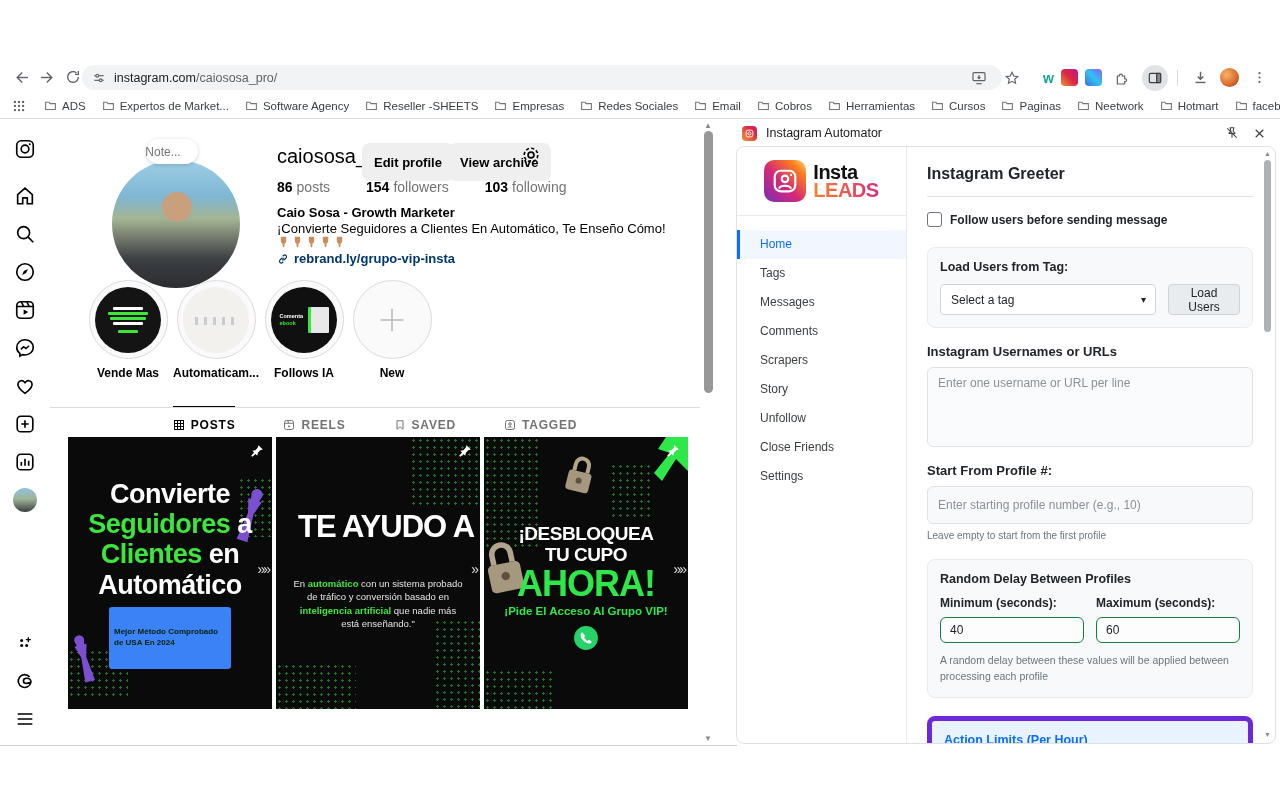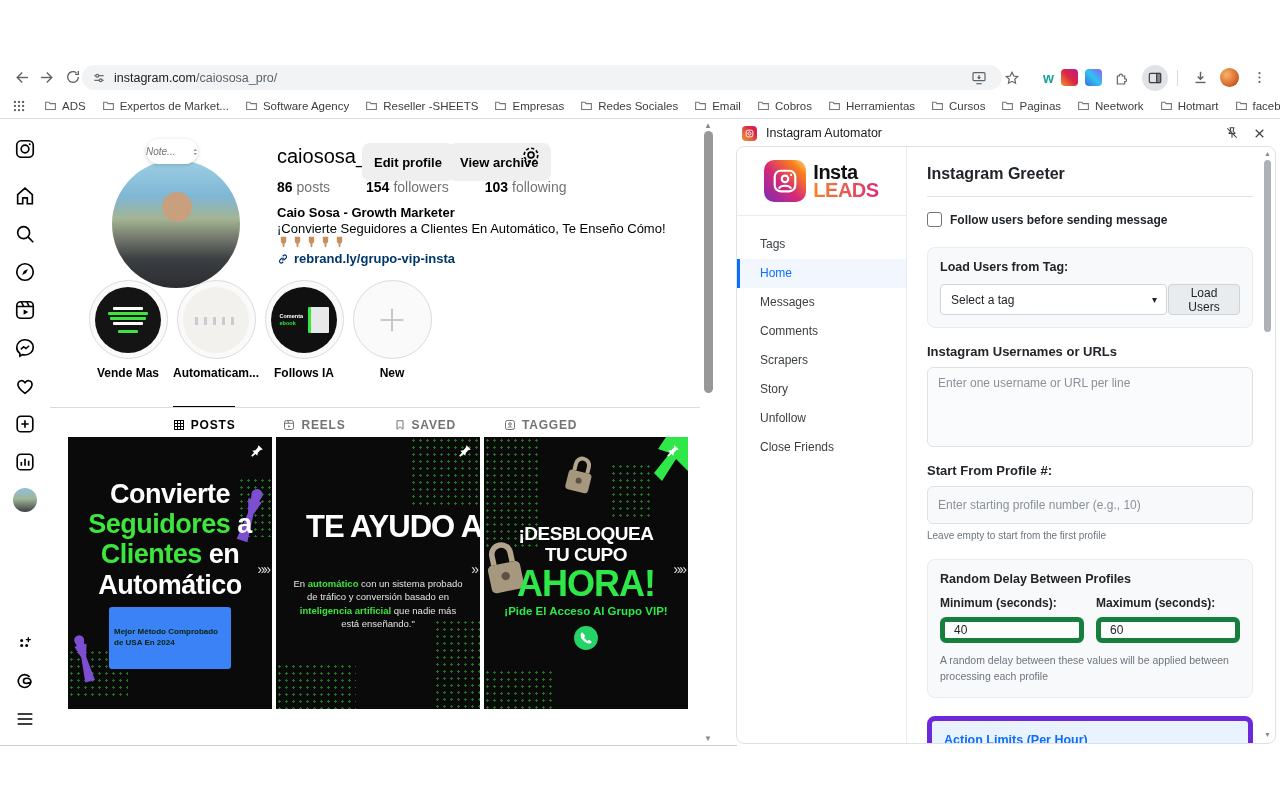--- a/index.html
+++ b/index.html
@@ -24,21 +24,21 @@
 
   
   .igrail{position:absolute;left:0;top:119px;width:50px;height:626px;display:flex;flex-direction:column;align-items:center;}
   .igrail .ric{width:24px;height:24px;color:#000;margin:7px 0;display:flex;align-items:center;justify-content:center;}
   .rail-avatar{width:24px;height:24px;border-radius:50%;background:linear-gradient(180deg,#8fc0dd 0%,#9fb598 45%,#3b3e42 100%);}
 
   
   .igpage{position:absolute;left:50px;top:119px;width:650px;height:626px;background:#fff;overflow:hidden;}
   .avatar{position:absolute;left:62px;top:41px;width:128px;height:128px;border-radius:50%;background:linear-gradient(180deg,#9ecfe4 0%,#7fb7d5 28%,#a3b492 46%,#7d8474 58%,#3a3d41 78%,#2b2d31 100%);}
   .avatar::after{content:"";position:absolute;left:50px;top:32px;width:30px;height:30px;border-radius:50%;background:#c9a07e;}
-  .notebubble{position:absolute;left:96px;top:20px;width:52px;height:25px;background:#fff;border-radius:13px;box-shadow:0 1px 4px rgba(0,0,0,.18);display:flex;align-items:center;justify-content:center;gap:18px;font-size:10px;color:#737373;font-style:italic;}
+  .notebubble{position:absolute;left:96px;top:20px;width:52px;height:25px;background:#fff;border-radius:13px;box-shadow:0 1px 4px rgba(0,0,0,.18);display:flex;align-items:center;justify-content:center;gap:18px;font-size:12px;color:#737373;}
   .uname{position:absolute;left:227px;top:26px;font-size:20px;color:#000;font-weight:400;}
   .igbtn{position:absolute;top:24px;height:38px;background:#efefef;border:none;border-radius:8px;font-size:13px;font-weight:600;color:#000;padding:0 12px;display:flex;align-items:center;font-family:"Liberation Sans",sans-serif;}
   .gear{position:absolute;left:470px;top:25px;color:#000;}
   .stats{position:absolute;left:227px;top:60px;display:flex;gap:36px;font-size:14px;color:#737373;}
   .stats b{color:#000;font-weight:700;margin-right:4px;}
   .bioname{position:absolute;left:227px;top:86px;font-size:13px;font-weight:700;color:#000;}
   .bioline{position:absolute;left:227px;top:102px;font-size:13px;color:#000;}
   .biohands{position:absolute;left:227px;top:116px;display:flex;gap:1px;}
   .biolink{position:absolute;left:227px;top:132px;display:flex;align-items:center;gap:5px;font-size:13px;font-weight:600;color:#00376b;}
   .hl{position:absolute;top:161px;width:90px;text-align:center;}
@@ -60,21 +60,21 @@
   .tab.active{color:#000;border-top:1px solid #000;}
   .grid{position:absolute;left:18px;top:318px;width:614px;}
   .post{position:absolute;width:204px;height:272px;background:#0a0a0a;overflow:hidden;}
   .post .pin{position:absolute;right:8px;top:7px;color:#fff;}
   .post .chev{position:absolute;right:3px;top:124px;color:rgba(255,255,255,.85);font-size:14px;letter-spacing:-2px;}
   .dots{position:absolute;background-image:radial-gradient(circle,rgba(53,232,60,.85) 1.1px,transparent 1.3px);background-size:7px 7px;opacity:.55;}
   .p1txt{position:absolute;left:0;top:42px;width:100%;text-align:center;font-weight:800;color:#fff;font-size:27px;line-height:1.12;letter-spacing:-.5px;}
   .grn{color:#3ce63c;}
   .p1badge{position:absolute;left:50%;transform:translateX(-50%);bottom:40px;width:112px;background:#3b82f6;color:#06230a;font-size:8px;font-weight:700;line-height:1.35;text-align:left;padding:20px 5px;border-radius:3px;}
   .chess{position:absolute;color:#7c4fd0;}
-  .p2h1{position:absolute;left:16px;top:72px;width:100%;text-align:center;color:#fff;font-weight:800;font-size:31px;letter-spacing:-1px;}
+  .p2h1{position:absolute;left:8px;top:72px;width:100%;text-align:center;color:#fff;font-weight:800;font-size:31px;letter-spacing:-1px;}
   .p2h2{position:absolute;left:0;top:108px;width:100%;text-align:center;color:#fff;font-weight:800;font-size:20px;letter-spacing:-.5px;}
   .p2body{position:absolute;left:17px;top:140px;width:170px;text-align:center;color:#e3e3e3;font-size:9.5px;line-height:1.4;}
   .p2body .grn{font-weight:700;}
   .p3h{position:absolute;left:0;width:100%;text-align:center;color:#fff;font-weight:800;letter-spacing:-.5px;}
   .p3big{position:absolute;left:0;top:126px;width:100%;text-align:center;color:#2ee84a;font-weight:800;font-size:36px;letter-spacing:-1px;}
   .p3cta{position:absolute;left:0;top:168px;width:100%;text-align:center;color:#2ee84a;font-weight:700;font-size:11.5px;}
   .p3wa{position:absolute;left:50%;transform:translateX(-50%);top:188px;}
   .pgscroll{position:absolute;left:700px;top:119px;width:16px;height:626px;background:#fff;}
   .pgscroll .thumb{position:absolute;left:4px;top:12px;width:9px;height:262px;background:#989898;border-radius:5px;}
   .scr-arrow{position:absolute;left:0;width:16px;text-align:center;font-size:8px;color:#8a8a8a;}
@@ -93,33 +93,33 @@
   .nav{padding-top:14px;}
   .navitem{height:29px;line-height:29px;padding-left:20px;font-size:12px;color:#3c4043;border-left:3px solid transparent;box-sizing:border-box;}
   .navitem.active{color:#0d6efd;background:#f2f7ff;border-left:3px solid #0d6efd;}
   .extmain{flex:1;padding:18px 22px 0 20px;position:relative;box-sizing:border-box;}
   .g-title{font-size:16px;font-weight:700;color:#212529;padding-bottom:13px;border-bottom:1px solid #dee2e6;}
   .chkrow{margin-top:15px;display:flex;align-items:center;gap:8px;}
   .chk{width:13px;height:13px;border:1.5px solid #70757d;border-radius:3px;background:#fff;flex:none;}
   .chklbl{font-size:12px;font-weight:700;color:#212529;}
   .seccard{margin-top:20px;background:#f8f9fa;border:1px solid #e9ecef;border-radius:8px;padding:12px;box-sizing:border-box;}
   .seclbl{font-size:12.5px;font-weight:700;color:#212529;}
-  .tagrow{display:flex;gap:1px;margin-top:10px;}
+  .tagrow{display:flex;gap:12px;margin-top:10px;}
   .fakeselect{flex:1;height:31px;background:#fff;border:1px solid #ced4da;border-radius:4px;display:flex;align-items:center;padding:0 10px;font-size:12px;color:#212529;position:relative;box-sizing:border-box;}
   .fakeselect .chevd{position:absolute;right:9px;font-size:10px;color:#212529;}
   .loadbtn{width:72px;height:31px;background:#e9ecef;border:1px solid #ced4da;border-radius:4px;font-size:12px;color:#212529;font-family:"Liberation Sans",sans-serif;}
   .fieldlbl{margin-top:16px;font-size:13px;font-weight:700;color:#212529;}
   .ta{margin-top:8px;width:100%;height:80px;background:#fafbfc;border:1px solid #dee2e6;border-radius:6px;box-sizing:border-box;resize:none;padding:8px 10px;font-size:12px;font-family:"Liberation Sans",sans-serif;color:#212529;}
   .ta::placeholder,.txtin::placeholder{color:#8a9199;}
   .txtin{margin-top:8px;width:100%;height:38px;background:#f8f9fa;border:1px solid #dee2e6;border-radius:6px;box-sizing:border-box;padding:0 10px;font-size:12px;font-family:"Liberation Sans",sans-serif;color:#212529;}
   .help{margin-top:6px;font-size:10px;color:#6c757d;}
   .twocol{display:flex;gap:12px;margin-top:10px;}
   .col{flex:1;}
   .collbl{font-size:12px;font-weight:700;color:#212529;}
-  .colin{margin-top:7px;width:100%;height:26px;background:#fdfdfe;border:5px solid #15803d;border-radius:6px;box-sizing:border-box;padding:0 9px;font-size:12px;font-family:"Liberation Sans",sans-serif;color:#212529;}
+  .colin{margin-top:7px;width:100%;height:26px;background:#fdfdfe;border:1px solid #15803d;border-radius:6px;box-sizing:border-box;padding:0 9px;font-size:12px;font-family:"Liberation Sans",sans-serif;color:#212529;}
   .cardhelp{margin-top:10px;font-size:10.5px;color:#6c757d;line-height:1.5;}
   .limitscard{margin-top:18px;background:#e9f2ff;border:5px solid #6d28d9;border-radius:8px;padding:12px;box-sizing:border-box;}
   .limtitle{font-size:12.5px;font-weight:700;color:#0d6efd;}
   .extscroll{position:absolute;right:3px;top:3px;width:9px;height:588px;}
   .extscroll .thumb{position:absolute;left:1px;top:10px;width:7px;height:172px;background:#aeb2b6;border-radius:4px;}
   .bottomline{position:absolute;left:0;top:745px;width:737px;height:1px;background:#cfcfcf;}
 </style>
 </head>
 <body>
 
@@ -616,28 +616,29 @@
               <path d="M6.5 19 C7.5 15.5 16.5 15.5 17.5 19"></path>
               <circle cx="17.6" cy="6.4" r="1" fill="#fff" stroke="none"></circle>
             </svg>
         </div>
         <div class="logotext">
           <div class="l1">Insta</div>
           <div class="l2">LEADS</div>
         </div>
       </div>
       <div class="nav">
+        <div class="navitem active">Home</div>
         <div class="navitem">Tags</div>
-        <div class="navitem active">Home</div>
         <div class="navitem">Messages</div>
         <div class="navitem">Comments</div>
         <div class="navitem">Scrapers</div>
         <div class="navitem">Story</div>
         <div class="navitem">Unfollow</div>
         <div class="navitem">Close Friends</div>
+        <div class="navitem">Settings</div>
       </div>
     </div>
 
     <div class="extmain">
       <div class="g-title">Instagram Greeter</div>
 
       <div class="chkrow">
         <div class="chk"></div>
         <div class="chklbl">Follow users before sending message</div>
       </div>

